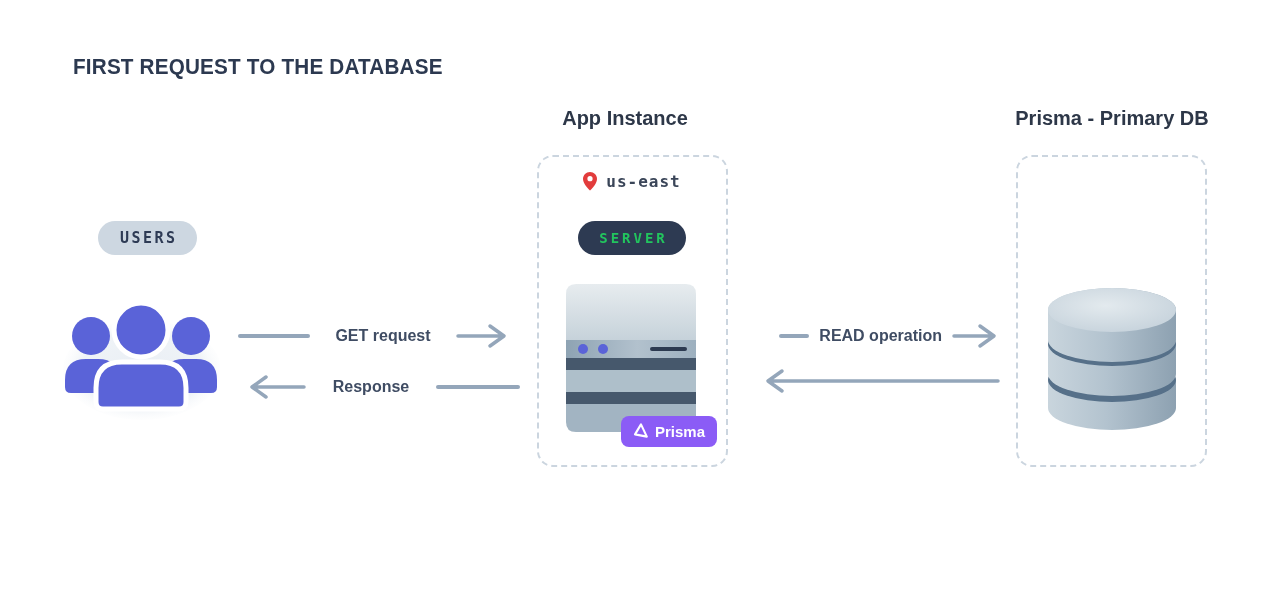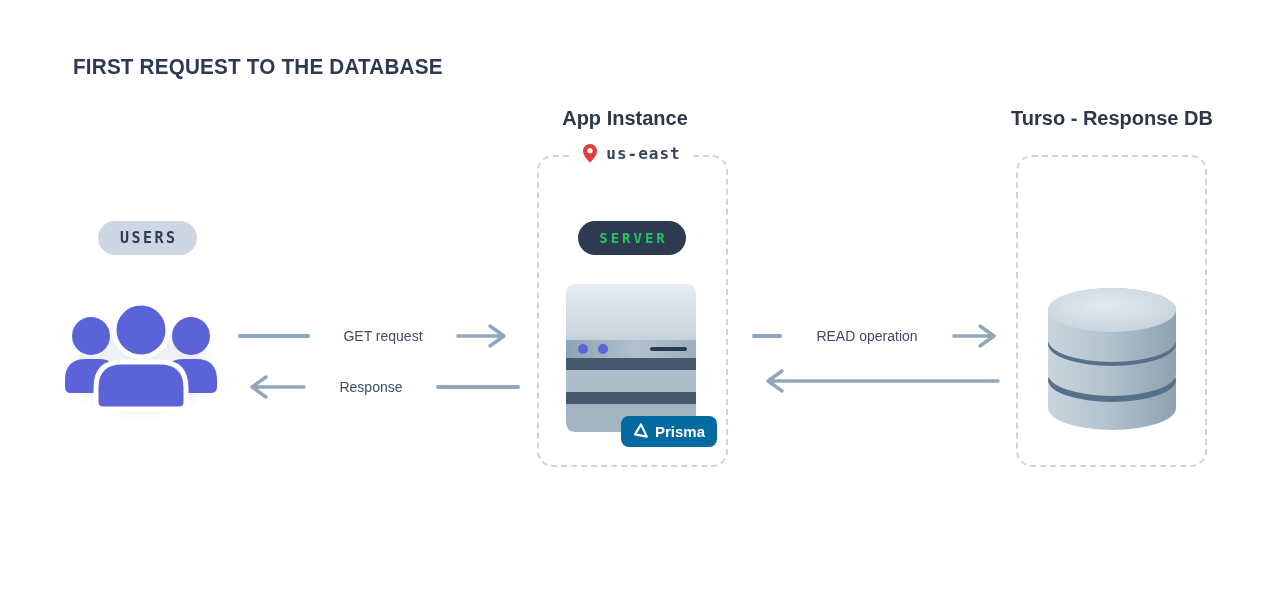--- a/index.html
+++ b/index.html
@@ -48,20 +48,21 @@
     z-index: 3;
   }
   .region-row.app { left: 537px; }
   .region-row.db  { left: 1016px; }
   .region-pill {
     display: inline-flex;
     align-items: center;
     gap: 9px;
     background: #ffffff;
     padding: 2px 10px;
+    margin-top: 28px;
   }
   .region-label {
     font-family: "DejaVu Sans Mono", monospace;
     font-weight: 700;
     font-size: 16px;
     letter-spacing: 1px;
     color: #3a4558;
     white-space: nowrap;
   }
 
@@ -111,21 +112,21 @@
   }
 
   .users-icon-wrap { position: absolute; left: 62px; top: 296px; }
   .server-icon-wrap { position: absolute; left: 566px; top: 284px; z-index: 2; }
   .db-icon-wrap { position: absolute; left: 1042px; top: 282px; z-index: 2; }
 
   .prisma-badge {
     position: absolute;
     left: 621px; top: 416px;
     width: 96px; height: 31px;
-    background: #0369a1;
+    background: #8b5cf6;
     border-radius: 8px;
     display: flex;
     align-items: center;
     justify-content: center;
     gap: 7px;
     z-index: 4;
   }
   .prisma-badge .prisma-label {
     color: #ffffff;
     font-size: 15px;
@@ -134,34 +135,34 @@
 
   .flow-row {
     position: absolute;
     height: 26px;
     display: flex;
     align-items: center;
     justify-content: space-between;
     gap: 10px;
   }
   .flow-row .flow-label {
-    font-size: 14px;
-    font-weight: 400;
+    font-size: 16px;
+    font-weight: 700;
     color: #3f4c63;
     white-space: nowrap;
   }
   .flow-line {
     height: 3.5px;
     background: #94a6ba;
     border-radius: 2px;
     flex: none;
   }
   .flow-get      { left: 238px; top: 323px; width: 282px; }
   .flow-response { left: 236px; top: 374px; width: 284px; gap: 22px; }
-  .flow-read     { left: 752px; top: 323px; width: 246px; }
+  .flow-read     { left: 752px; top: 323px; width: 246px; justify-content: flex-end; }
   .flow-return   { left: 752px; top: 368px; width: 248px; }
 </style>
 </head>
 <body>
 
 <div class="canvas">
 
   <div class="page-title">FIRST REQUEST TO THE DATABASE</div>
 
   <div class="users-badge-wrap">
@@ -231,21 +232,21 @@
   </div>
   <div class="prisma-badge">
     <span style="display:inline-flex;">
       <svg width="15" height="17" viewBox="0 0 15 17">
         <path d="M8 1.4 L13.8 13.6 L2 11.4 Z" fill="none" stroke="#ffffff" stroke-width="2.1" stroke-linejoin="round"></path>
       </svg>
     </span>
     <span class="prisma-label">Prisma</span>
   </div>
 
-  <div class="node-header db">Turso - Response DB</div>
+  <div class="node-header db">Prisma - Primary DB</div>
   <div class="dashed-box db"></div>
   <div class="db-icon-wrap">
     <svg width="140" height="152" viewBox="0 0 140 152">
       <defs>
         <linearGradient id="dbSide" x1="0" y1="0" x2="1" y2="0">
           <stop offset="0%" stop-color="#c9d5dd"></stop>
           <stop offset="45%" stop-color="#b3c3cf"></stop>
           <stop offset="100%" stop-color="#8da1b1"></stop>
         </linearGradient>
         <radialGradient id="dbTop" cx="45%" cy="40%" r="75%">

